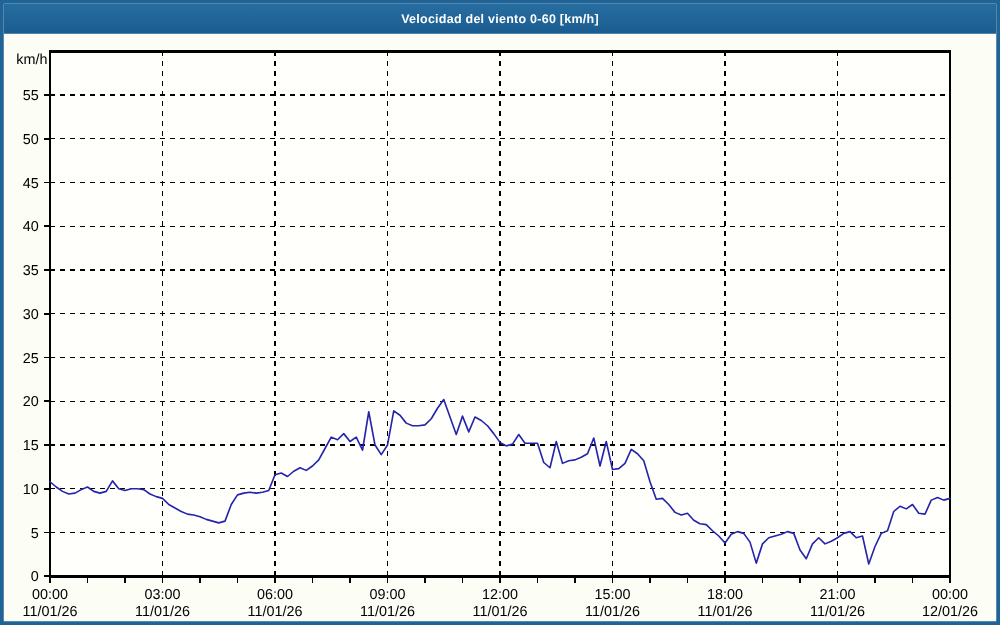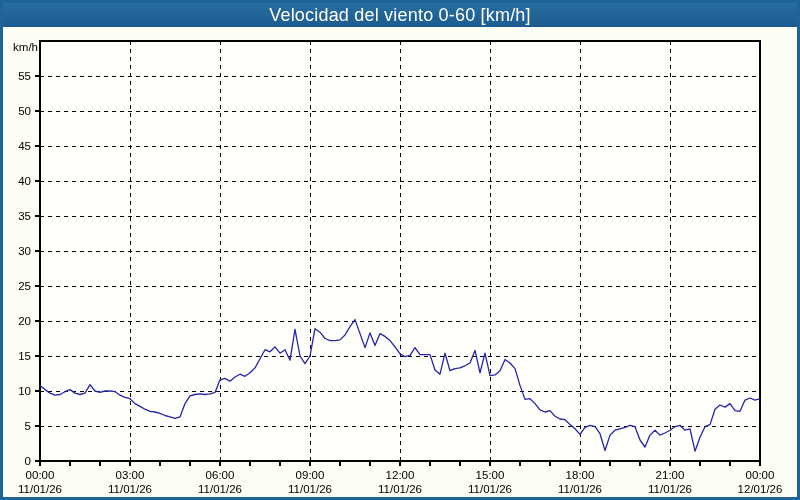--- a/index.html
+++ b/index.html
@@ -11,21 +11,21 @@
     font-family:"Liberation Sans", sans-serif;
     overflow:hidden;
   }
   .title-bar{
     height:24px;
     background:linear-gradient(#276da0,#1b5c90);
     color:#ffffff;
     display:flex;align-items:center;justify-content:center;
   }
   .title-bar span{
-    font-size:18px;font-weight:normal;letter-spacing:0.2px;
+    font-size:10px;font-weight:bold;letter-spacing:0.2px;
   }
   .chart-wrap{width:794px;height:470px;}
   svg{display:block;}
   text{fill:#000000;}
 </style>
 </head>
 <body>
 
 <div class="title-bar">
   <span>Velocidad del viento 0-60 [km/h]</span>

